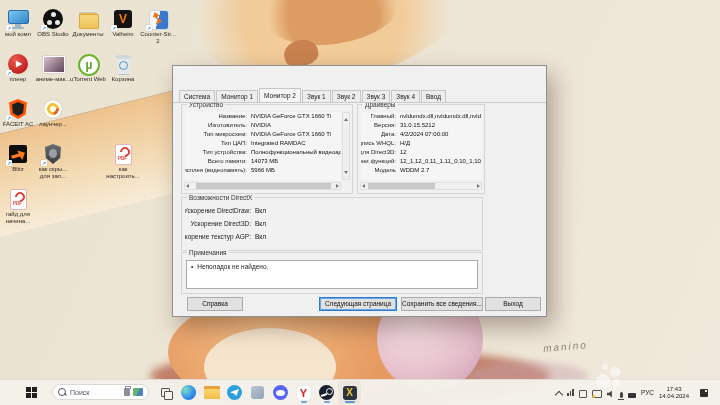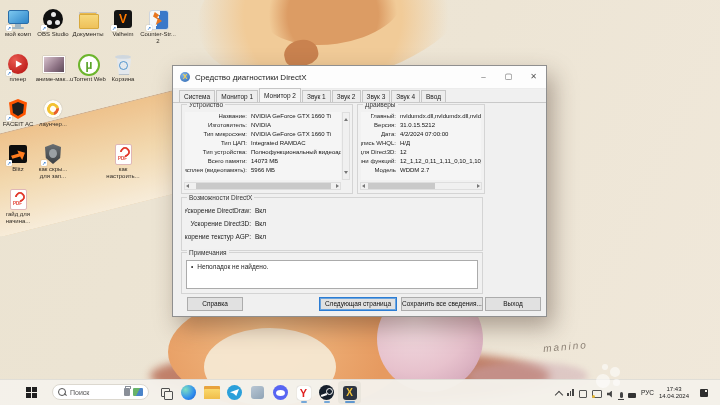--- a/index.html
+++ b/index.html
@@ -338,27 +338,20 @@
         <div class="ig g-pdf">
           <i class="pg" style="display: block; font-style: normal;"></i>
           <i class="logo" style="display: block; font-style: normal;"></i>
           <i class="txt" style="display: block; font-style: normal;">PDF</i>
         </div>
         <div class="dlabel">гайд для начина...</div>
       </div>
     </div>
 
   <div id="dxwin">
-    <div id="titlebar">
-      <div id="dx-ico">X</div>
-      <span id="wtitle">Средство диагностики DirectX</span>
-      <div class="wbtn">–</div>
-      <div class="wbtn">▢</div>
-      <div class="wbtn">✕</div>
-    </div>
     <div id="tabstrip">
         <div class="tab">Система</div>
         <div class="tab">Монитор 1</div>
         <div class="tab active">Монитор 2</div>
         <div class="tab">Звук 1</div>
         <div class="tab">Звук 2</div>
         <div class="tab">Звук 3</div>
         <div class="tab">Звук 4</div>
         <div class="tab">Ввод</div>
       </div>

